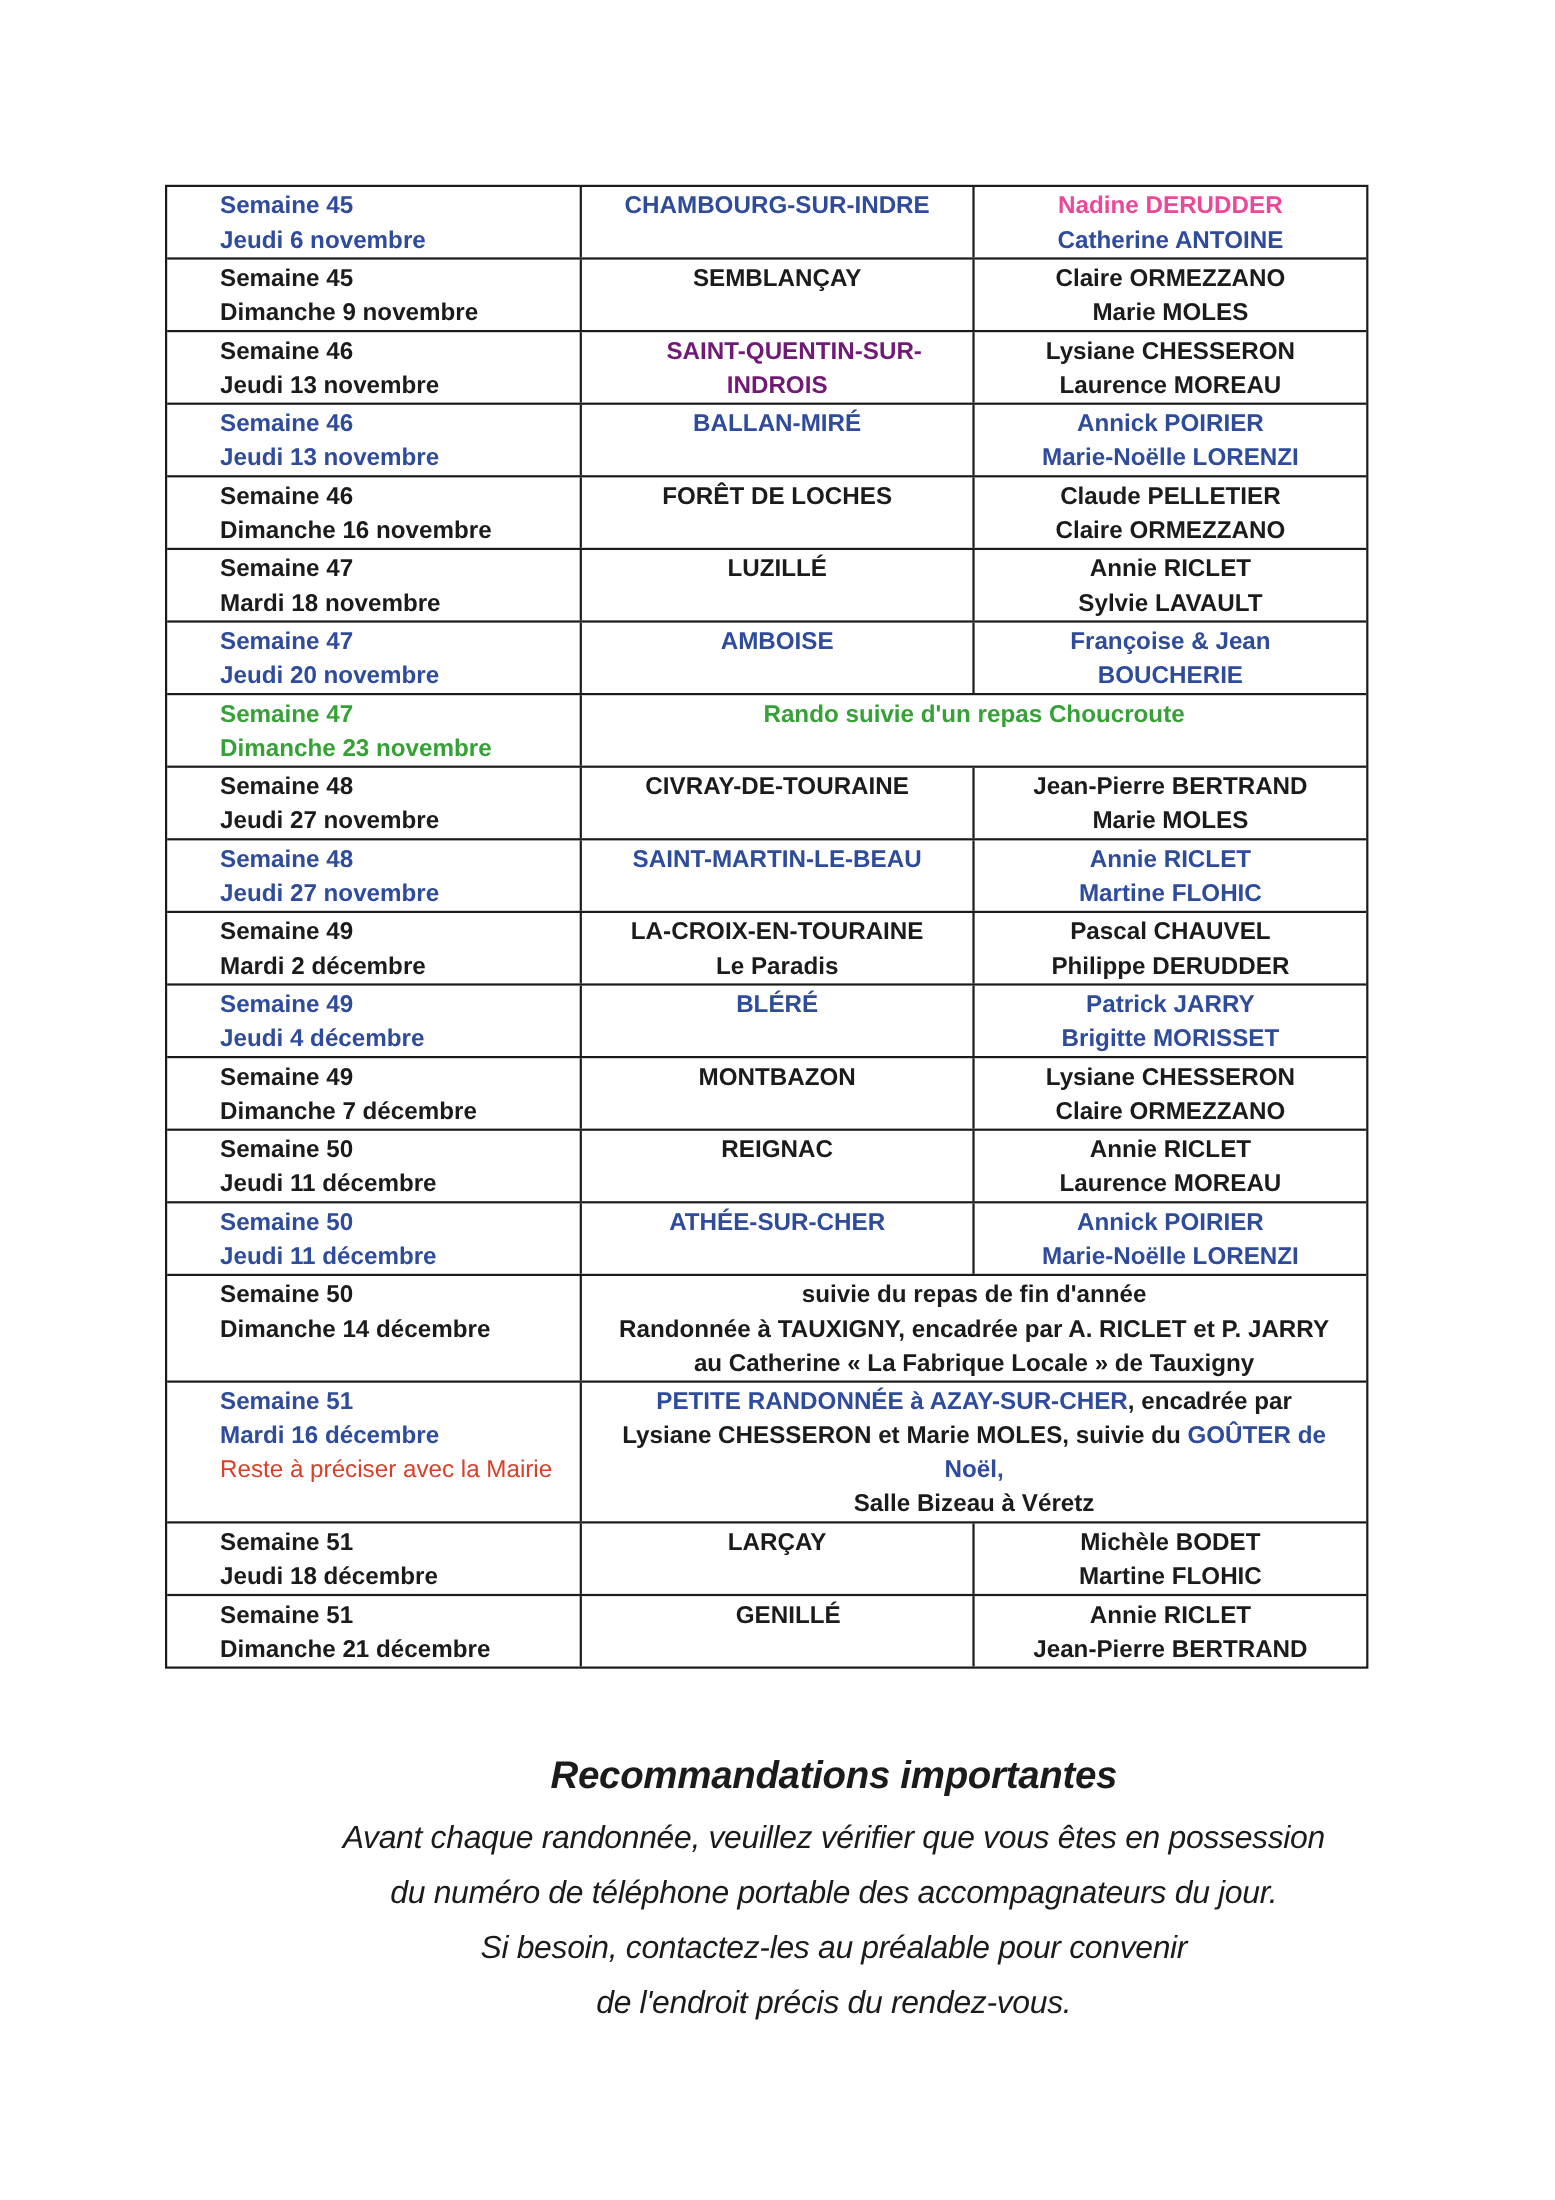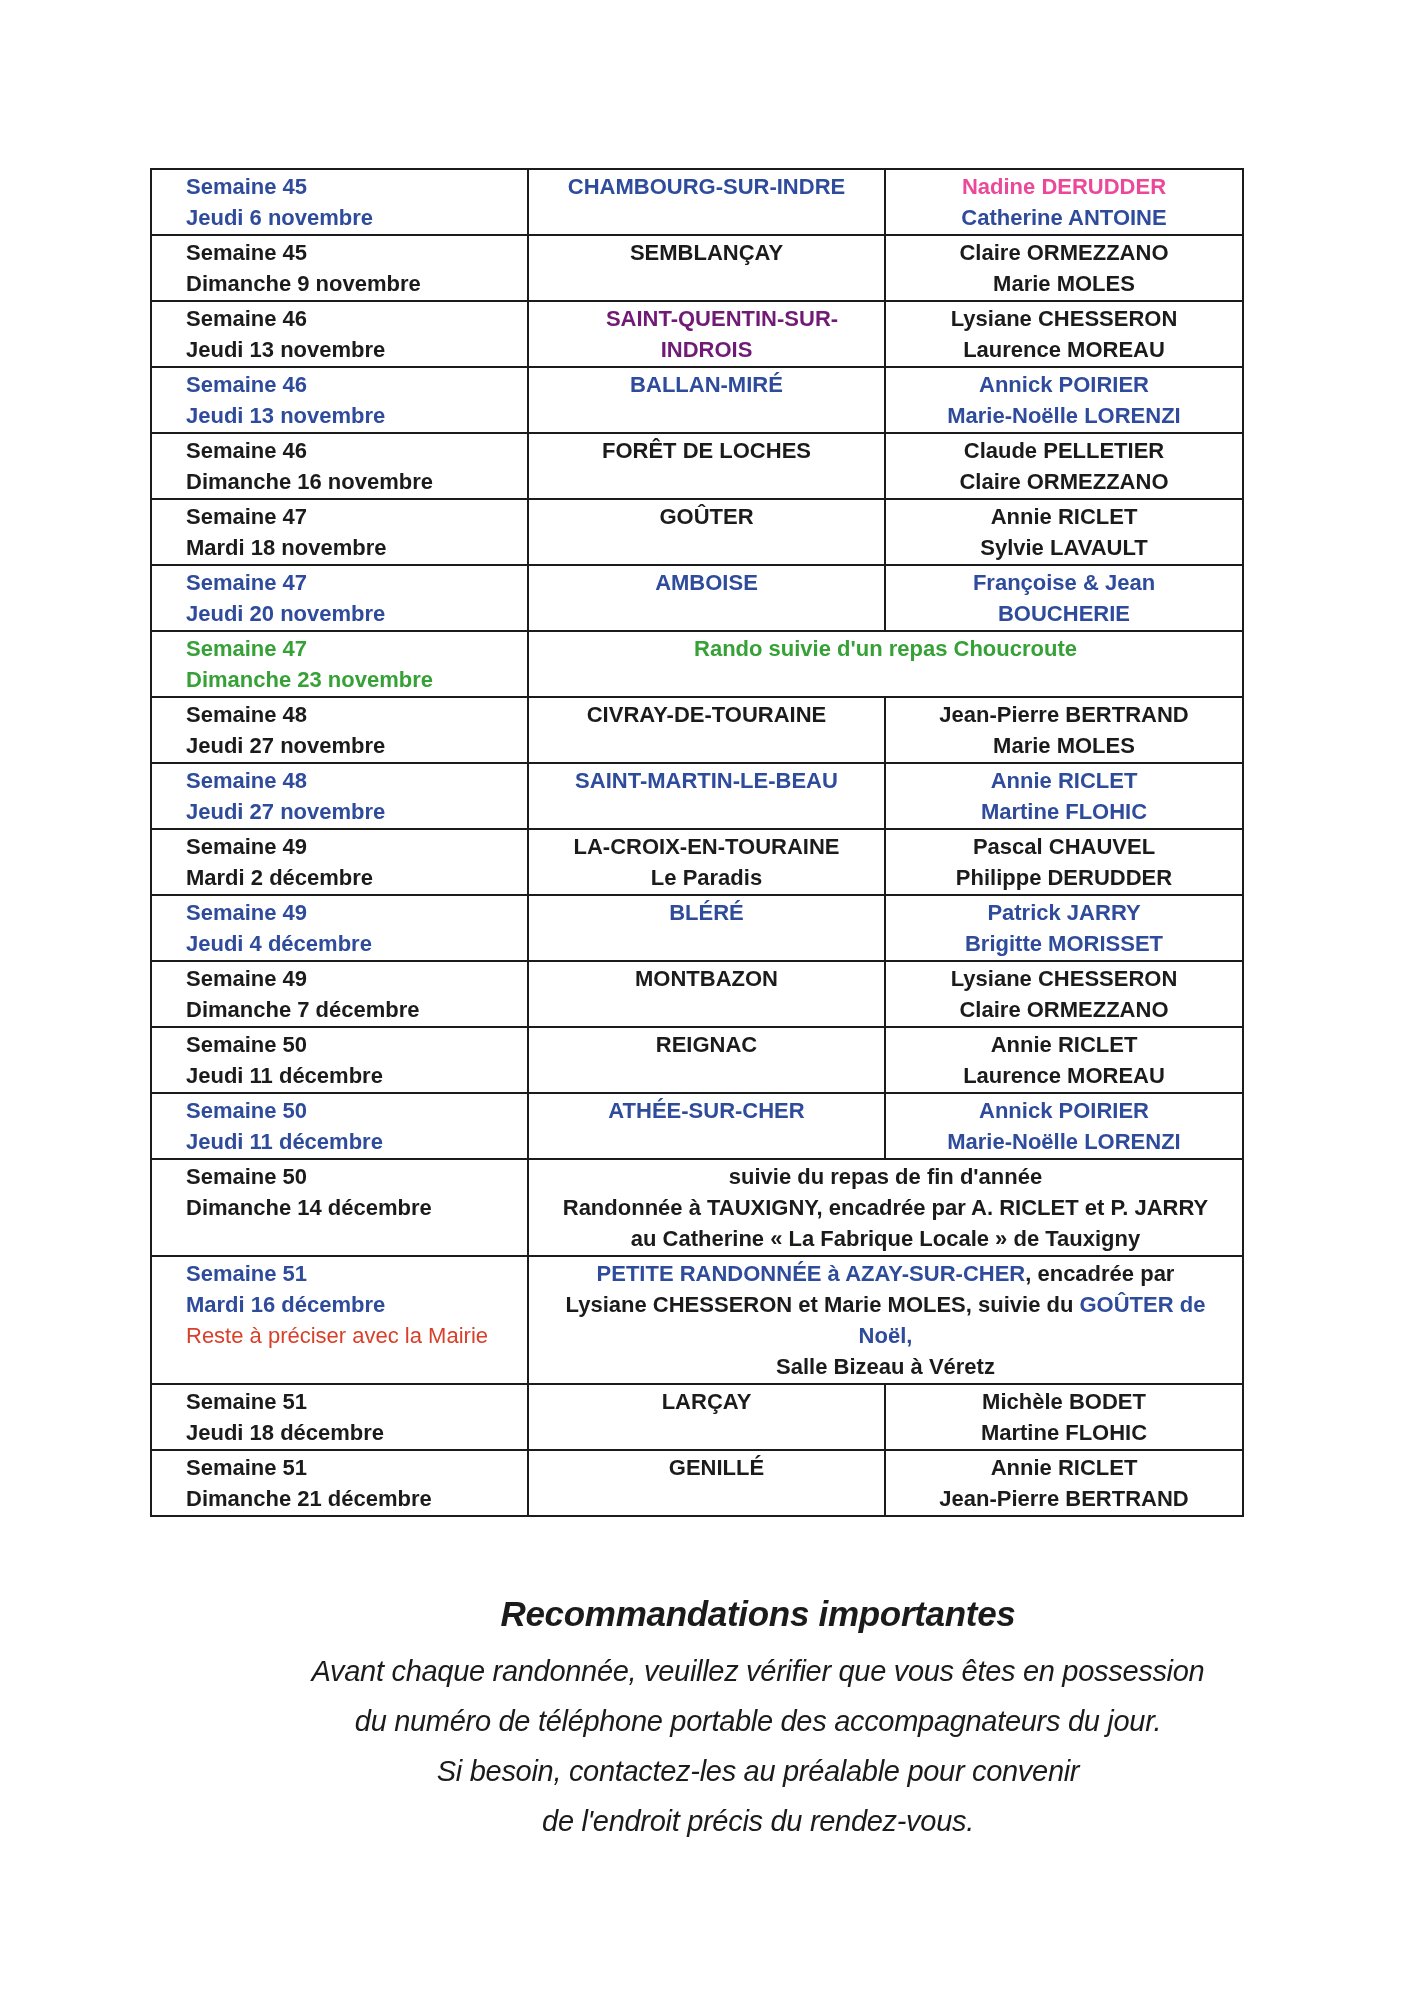--- a/index.html
+++ b/index.html
@@ -11,21 +11,21 @@
   .rtable {
     position:absolute; left:150px; top:168px; width:1094px;
     border:2px solid #1b1b1b; box-sizing:border-box;
   }
   .rrow { display:flex; border-bottom:2px solid #1b1b1b; }
   .rrow:last-child { border-bottom:none; }
   .cell {
     box-sizing:border-box; font-weight:bold; font-size:22px;
     line-height:31px; padding:1px 8px; overflow:hidden;
   }
-  .cell-week { width:377px; border-right:2px solid #1b1b1b; text-align:left; padding-left:34px; }
+  .cell-week { width:377px; border-right:2px solid #1b1b1b; text-align:left; padding-left:48px; }
   .cell-mid  { width:357px; border-right:2px solid #1b1b1b; text-align:center; }
   .cell-right{ flex:1; text-align:center; }
   .cell-merged { flex:1; text-align:center; }
   .cell sup { font-size:0.62em; }
   .recs {
     position:absolute; left:100px; top:1592px; width:1316px;
     text-align:center; font-style:italic; letter-spacing:-0.3px; color:#1b1b1b;
   }
   .recs-title { font-size:35px; font-weight:bold; line-height:44px; margin:0 0 10px 0; }
   .recs-line  { font-size:29px; font-weight:normal; line-height:50px; }
@@ -98,21 +98,21 @@
         <div><span style="color: rgb(27, 27, 27);">Claude PELLETIER</span></div>
         <div><span style="color: rgb(27, 27, 27);">Claire ORMEZZANO</span></div>
       </div>
     </div>
     <div class="rrow">
       <div class="cell cell-week">
         <div><span style="color: rgb(27, 27, 27);">Semaine 47</span></div>
         <div><span style="color: rgb(27, 27, 27);">Mardi 18 novembre</span></div>
       </div>
       <div class="cell cell-mid">
-        <div><span style="color: rgb(27, 27, 27);">GOÛTER</span></div>
+        <div><span style="color: rgb(27, 27, 27);">LUZILLÉ</span></div>
       </div>
       <div class="cell cell-right">
         <div><span style="color: rgb(27, 27, 27);">Annie RICLET</span></div>
         <div><span style="color: rgb(27, 27, 27);">Sylvie LAVAULT</span></div>
       </div>
     </div>
     <div class="rrow">
       <div class="cell cell-week">
         <div><span style="color: rgb(46, 75, 156);">Semaine 47</span></div>
         <div><span style="color: rgb(46, 75, 156);">Jeudi 20 novembre</span></div>

